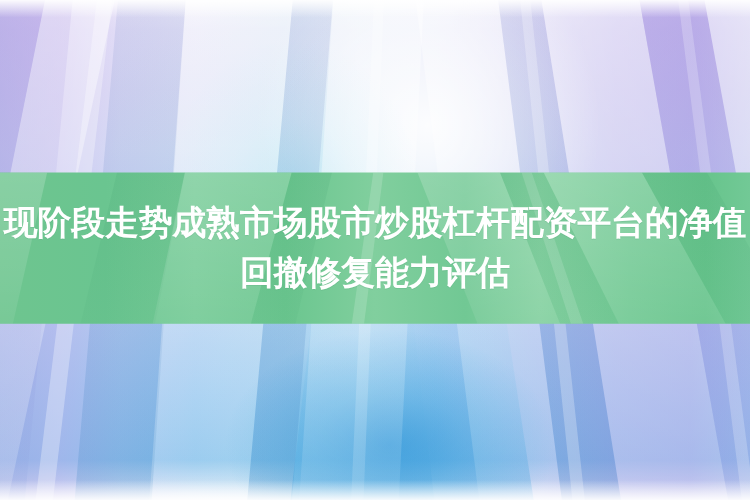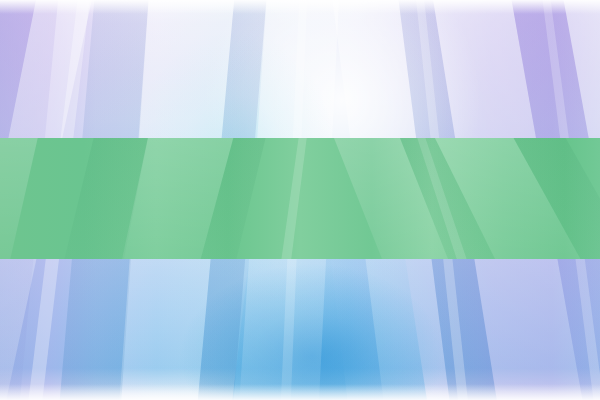--- a/index.html
+++ b/index.html
@@ -253,19 +253,21 @@
       <polygon points="150,-10 236,-10 198,131 120,131" fill="url(#gLight)"></polygon>
       <polygon points="236,-10 268,-10 234,131 198,131" fill="url(#gDark)"></polygon>
       <polygon points="330,-10 396,-10 452,131 386,131" fill="url(#gLight)"></polygon>
       <polygon points="396,-10 430,-10 500,131 452,131" fill="url(#gDark)"></polygon>
       <polygon points="430,-10 508,-10 586,131 500,131" fill="url(#gLight)"></polygon>
       <polygon points="508,-10 560,-10 640,131 586,131" fill="url(#gDark)"></polygon>
       <polygon points="300,-10 308,-10 290,131 280,131" fill="#ffffff" opacity="0.16"></polygon>
       <polygon points="414,-10 422,-10 470,131 460,131" fill="#ffffff" opacity="0.14"></polygon>
     </svg>
 
+    <div class="band-title">现阶段走势成熟市场股市炒股杠杆配资平台的净值
+回撤修复能力评估</div>
   </div>
 
   <div class="fade-bottom"></div>
 
   <div class="watermark"></div>
 
 </div>
 
 </body></html>

